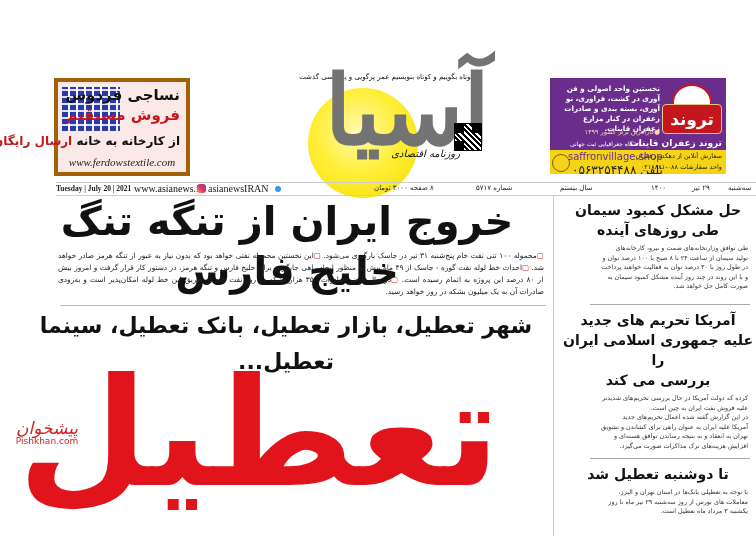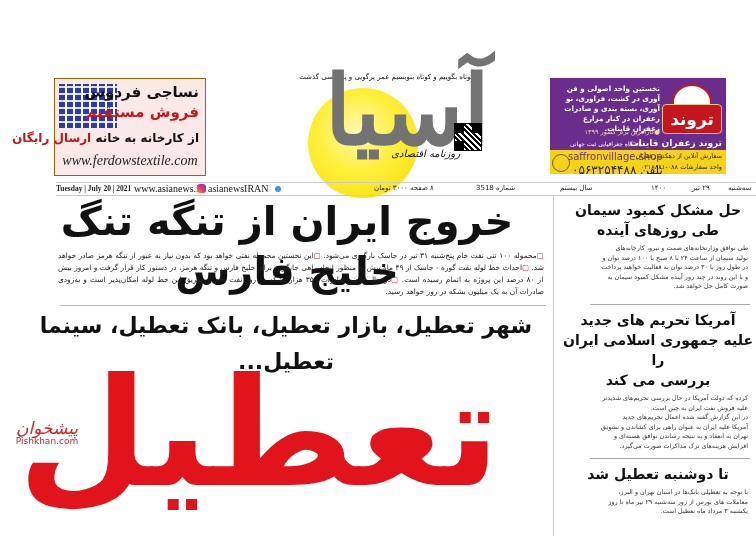--- a/index.html
+++ b/index.html
@@ -1,34 +1,34 @@
 <!DOCTYPE html>
 <html><head>
 <meta charset="utf-8">
 <style>
   html, body { margin:0; padding:0; }
   body { width:756px; height:540px; background:#ffffff; position:relative; overflow:hidden;
          font-family:"DejaVu Sans", sans-serif; color:#111; }
   .abs { position:absolute; }
 
   
-  .ad-left { left:54px; top:78px; width:152px; height:98px; background:#fbe9e7; border:1px solid #a16207;
+  .ad-left { left:54px; top:78px; width:136px; height:98px; background:#fbe9e7; border:4px solid #a16207;
              box-sizing:border-box; direction:rtl; }
   .ad-left .weave { position:absolute; left:4px; top:5px; width:58px; height:44px;
     background:
       repeating-linear-gradient(90deg, #2a3aa8 0 6px, #fff 6px 8px),
       #2a3aa8; }
   .ad-left .weave::after { content:""; position:absolute; inset:0;
     background: repeating-linear-gradient(0deg, transparent 0 5px, rgba(255,255,255,.85) 5px 7px); }
   .ad-left .t1 { position:absolute; right:6px; top:4px; font-weight:bold; font-size:15px; color:#111; }
   .ad-left .t2 { position:absolute; right:6px; top:24px; font-weight:bold; font-size:15px; color:#c4161c; }
   .ad-left .t3 { position:absolute; right:6px; top:52px; font-weight:bold; font-size:12px; color:#111; white-space:nowrap; }
   .ad-left .t3 .red { color:#c4161c; }
   .ad-left .t4 { position:absolute; left:0; right:0; top:74px; text-align:center; font-family:"Liberation Serif", serif;
-                 font-style:italic; font-size:14px; color:#222; direction:ltr; }
+                 font-style:italic; font-size:11px; color:#222; direction:ltr; }
 
   
   .masthead { left:290px; top:55px; width:240px; height:140px; }
   .sun { position:absolute; left:18px; top:33px; width:110px; height:110px; border-radius:50%;
          background: radial-gradient(circle at 45% 40%, #fff9b0 0%, #ffef3a 45%, #f5dd00 100%); }
   .logo-word { position:absolute; right:40px; top:8px; font-family:"DejaVu Serif", serif; font-weight:bold;
                font-size:96px; line-height:1; color:#737373; direction:rtl; letter-spacing:-4px; }
   .tagline { position:absolute; right:56px; top:18px; font-size:7px; color:#111; direction:rtl; white-space:nowrap; }
   .subtitle { position:absolute; right:70px; top:93px; font-size:10px; color:#111; direction:rtl; font-style:italic; }
   .qr { position:absolute; right:48px; top:68px; width:26px; height:26px;
@@ -127,21 +127,21 @@
   </div>
 </div>
 
 <div class="abs datebar">
   <span class="en">Tuesday | July 20 | 2021</span>
   <span class="web">www.asianews.ir</span>
   <span class="ig"></span>
   <span class="insta">asianewsIRAN</span>
   <span class="check"></span>
   <span class="fa" style="left:318px;">۸ صفحه ۳۰۰۰ تومان</span>
-  <span class="fa" style="left:420px;">شماره 3518</span>
+  <span class="fa" style="left:420px;">شماره ۵۷۱۷</span>
   <span class="fa" style="left:504px;">سال بیستم</span>
   <span class="fa" style="left:595px;">۱۴۰۰</span>
   <span class="fa" style="left:636px;">۲۹ تیر</span>
   <span class="fa" style="left:672px;">سه‌شنبه</span>
 </div>
 
 <div class="abs headline">خروج ایران از تنگه تنگ خلیج فارس</div>
 <div class="abs lead">
   <span class="sq">▢</span><span>محموله ۱۰۰ تنی نفت خام پنج‌شنبه ۳۱ تیر در جاسک بارگیری می‌شود.</span>
   <span class="sq">▢</span><span>این نخستین محموله نفتی خواهد بود که بدون نیاز به عبور از تنگه هرمز صادر خواهد شد.</span>

